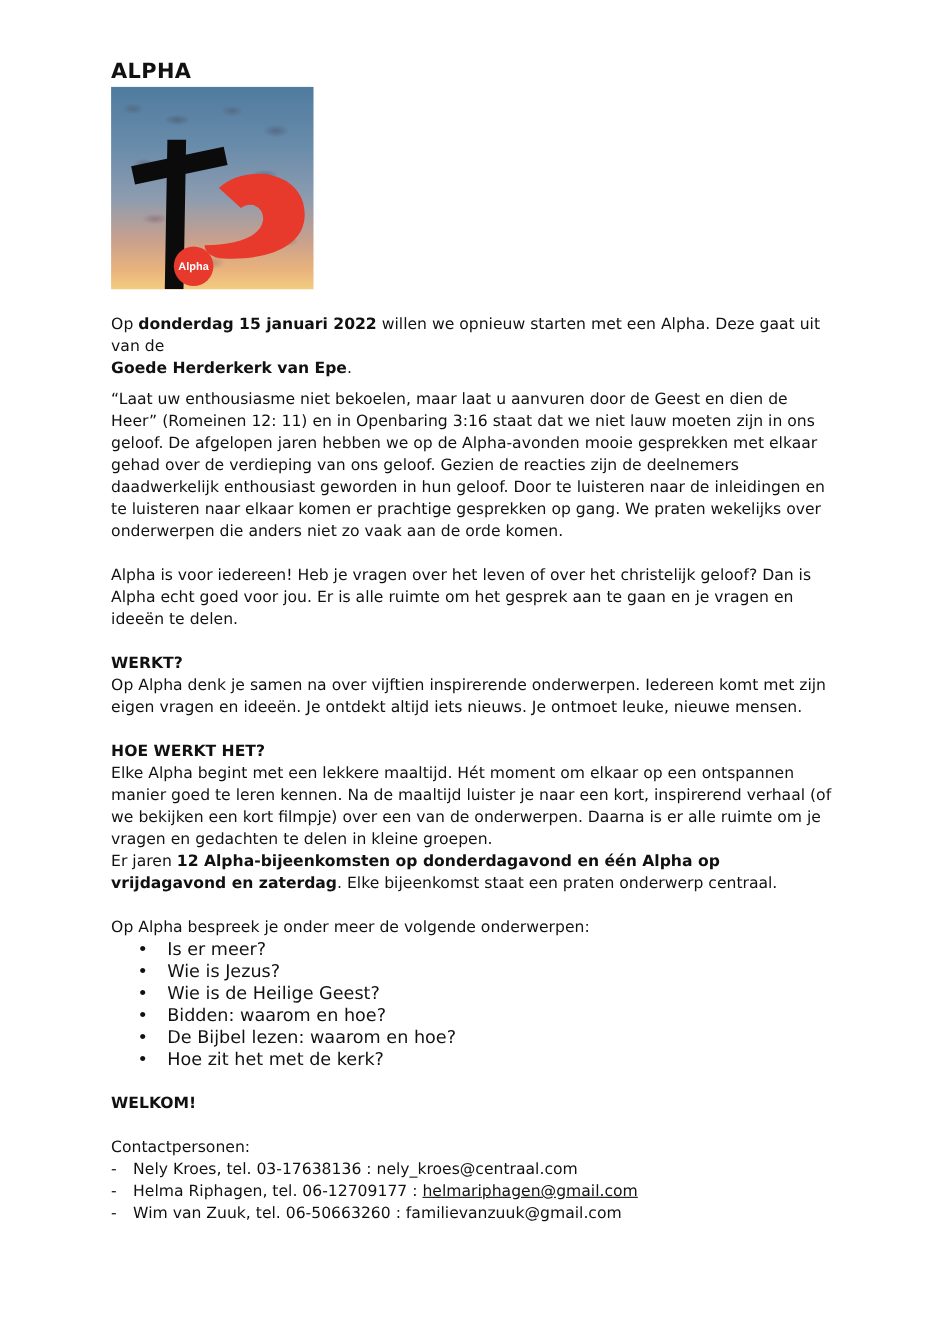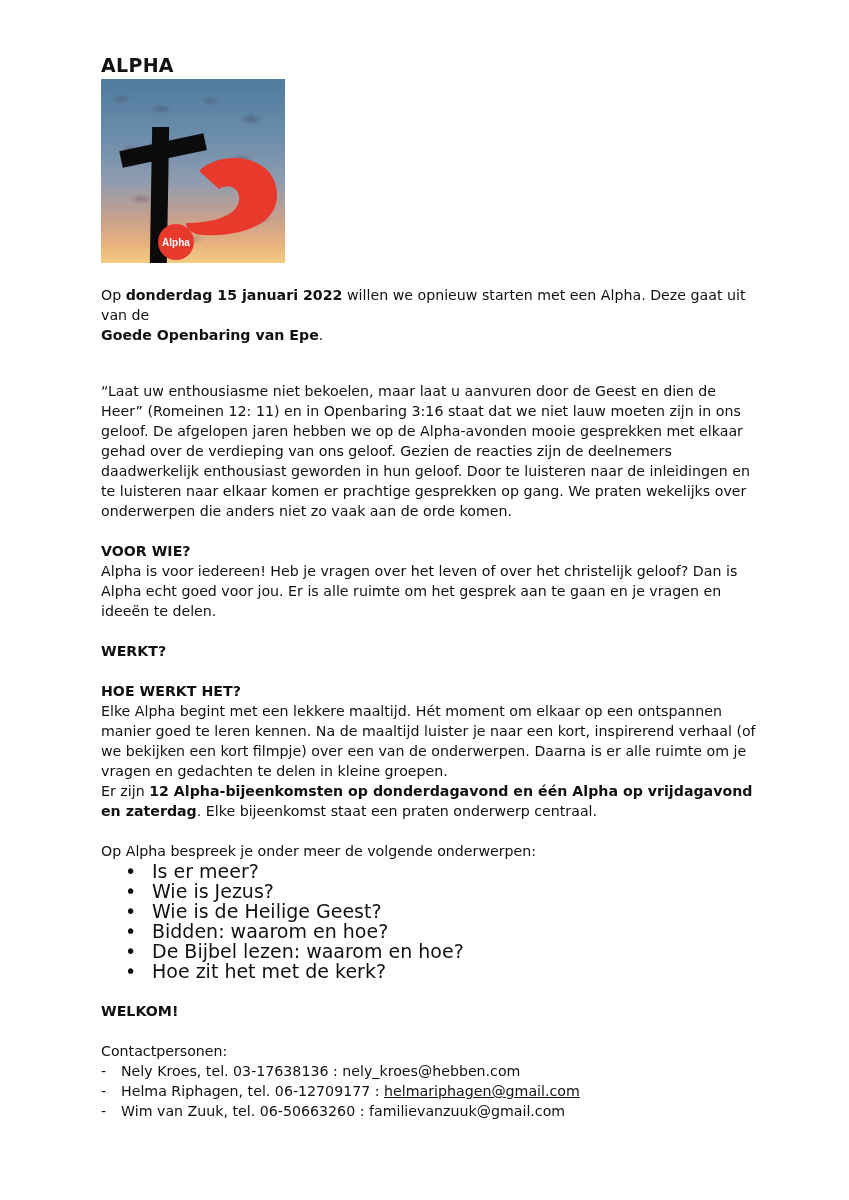--- a/index.html
+++ b/index.html
@@ -30,26 +30,26 @@
     .cross-h { position: absolute; left: 20px; top: 72px; width: 86px; height: 17px; background: #0b0b0b; transform: rotate(-12deg); transform-origin: left center; }
     .qmark { position: absolute; left: 80px; top: 70px; width: 100px; height: 100px; }
     .alpha-badge {
       position: absolute; left: 57px; top: 145px; width: 36px; height: 36px; border-radius: 50%;
       background: #e8392d; color: #fff; font-size: 10px; font-weight: bold;
       display: flex; align-items: center; justify-content: center;
       font-family: "Liberation Sans", sans-serif;
     }
     p, .block { margin: 0; font-size: 14.2px; line-height: 20px; }
     .intro { margin-top: 22px; }
-    .quote { margin-top: 36px; }
+    .quote { margin-top: 8px; }
     .section { margin-top: 20px; }
     .h { font-weight: bold; }
     b { font-weight: bold; }
     ul.topics { list-style: none; margin: 0; padding: 0 0 0 24px; }
-    ul.topics li { font-size: 19px; line-height: 20px; position: relative; padding-left: 27px; }
+    ul.topics li { font-size: 16px; line-height: 20px; position: relative; padding-left: 27px; }
     ul.topics li::before { content: "\2022"; position: absolute; left: 0; top: 0; }
     ul.contacts { list-style: none; margin: 0; padding: 0; }
     ul.contacts li { font-size: 14.2px; line-height: 20px; position: relative; padding-left: 20px; }
     ul.contacts li::before { content: "-"; position: absolute; left: 0; top: 0; }
     a.mail { color: #111; text-decoration: none; }
     a.mail.u { text-decoration: underline; }
   </style>
 </head>
 <body>
 
@@ -59,37 +59,37 @@
   <div class="hero">
     <div class="clouds"></div>
     <div class="cross-v"></div>
     <div class="cross-h"></div>
     <svg class="qmark" viewBox="0 0 100 100">
       <path d="M18 22 C 40 0, 95 5, 96 45 C 97 78, 55 88, 22 86 C 12 86, 5 80, 5 74 C 30 74, 55 68, 58 52 C 60 40, 48 33, 38 40 Z" fill="#e8392d"></path>
     </svg>
     <div class="alpha-badge">Alpha</div>
   </div>
 
-  <p class="intro"><span>Op </span><b>donderdag 15 januari 2022</b><span> willen we opnieuw starten met een Alpha. Deze gaat uit van de </span><br><b>Goede Openbaring van Epe</b><span>.</span></p>
+  <p class="intro"><span>Op </span><b>donderdag 15 januari 2022</b><span> willen we opnieuw starten met een Alpha. Deze gaat uit van de </span><br><b>Goede Herderkerk van Epe</b><span>.</span></p>
 
   <p class="quote">“Laat uw enthousiasme niet bekoelen, maar laat u aanvuren door de Geest en dien de Heer” (Romeinen 12: 11) en in Openbaring 3:16 staat dat we niet lauw moeten zijn in ons geloof. De afgelopen jaren hebben we op de Alpha-avonden mooie gesprekken met elkaar gehad over de verdieping van ons geloof. Gezien de reacties zijn de deelnemers daadwerkelijk enthousiast geworden in hun geloof. Door te luisteren naar de inleidingen en te luisteren naar elkaar komen er prachtige gesprekken op gang. We praten wekelijks over onderwerpen die anders niet zo vaak aan de orde komen.</p>
 
   <div class="section">
-    <div class="block h">VOOR WIE?</div>
     <p>Alpha is voor iedereen! Heb je vragen over het leven of over het christelijk geloof? Dan is Alpha echt goed voor jou. Er is alle ruimte om het gesprek aan te gaan en je vragen en ideeën te delen.</p>
   </div>
 
   <div class="section">
     <div class="block h">WERKT?</div>
+    <p>Op Alpha denk je samen na over vijftien inspirerende onderwerpen. Iedereen komt met zijn eigen vragen en ideeën. Je ontdekt altijd iets nieuws. Je ontmoet leuke, nieuwe mensen.</p>
   </div>
 
   <div class="section">
     <div class="block h">HOE WERKT HET?</div>
     <p>Elke Alpha begint met een lekkere maaltijd. Hét moment om elkaar op een ontspannen manier goed te leren kennen. Na de maaltijd luister je naar een kort, inspirerend verhaal (of we bekijken een kort filmpje) over een van de onderwerpen. Daarna is er alle ruimte om je vragen en gedachten te delen in kleine groepen.</p>
-    <p><span>Er zijn </span><b>12 Alpha-bijeenkomsten op donderdagavond en één Alpha op vrijdagavond en zaterdag</b><span>. Elke bijeenkomst staat een praten onderwerp centraal.</span></p>
+    <p><span>Er jaren </span><b>12 Alpha-bijeenkomsten op donderdagavond en één Alpha op vrijdagavond en zaterdag</b><span>. Elke bijeenkomst staat een praten onderwerp centraal.</span></p>
   </div>
 
   <div class="section">
     <p>Op Alpha bespreek je onder meer de volgende onderwerpen:</p>
     <ul class="topics">
       <li>Is er meer?</li>
       <li>Wie is Jezus?</li>
       <li>Wie is de Heilige Geest?</li>
       <li>Bidden: waarom en hoe?</li>
       <li>De Bijbel lezen: waarom en hoe?</li>
@@ -97,19 +97,19 @@
     </ul>
   </div>
 
   <div class="section">
     <div class="block h">WELKOM!</div>
   </div>
 
   <div class="section">
     <p>Contactpersonen:</p>
     <ul class="contacts">
-      <li><span>Nely Kroes, tel. 03-17638136 : </span><a class="mail">nely_kroes@hebben.com</a></li>
+      <li><span>Nely Kroes, tel. 03-17638136 : </span><a class="mail">nely_kroes@centraal.com</a></li>
       <li><span>Helma Riphagen, tel. 06-12709177 : </span><a class="mail u">helmariphagen@gmail.com</a></li>
       <li><span>Wim van Zuuk, tel. 06-50663260 : </span><a class="mail">familievanzuuk@gmail.com</a></li>
 
     </ul>
   </div>
 </div>
 
 </body></html>

